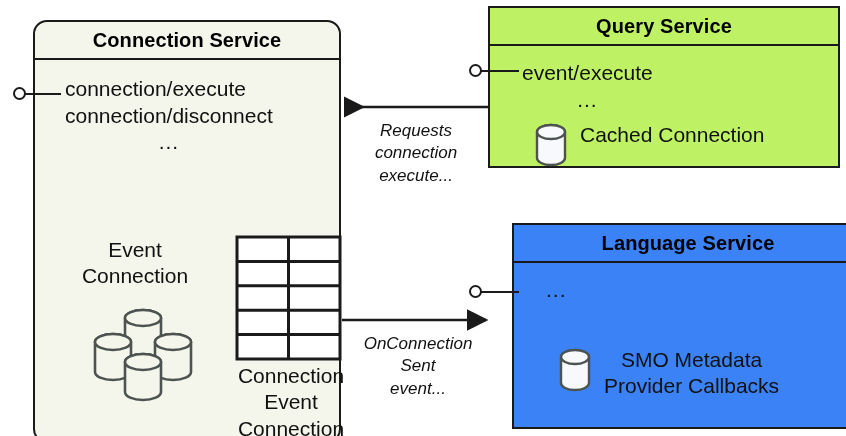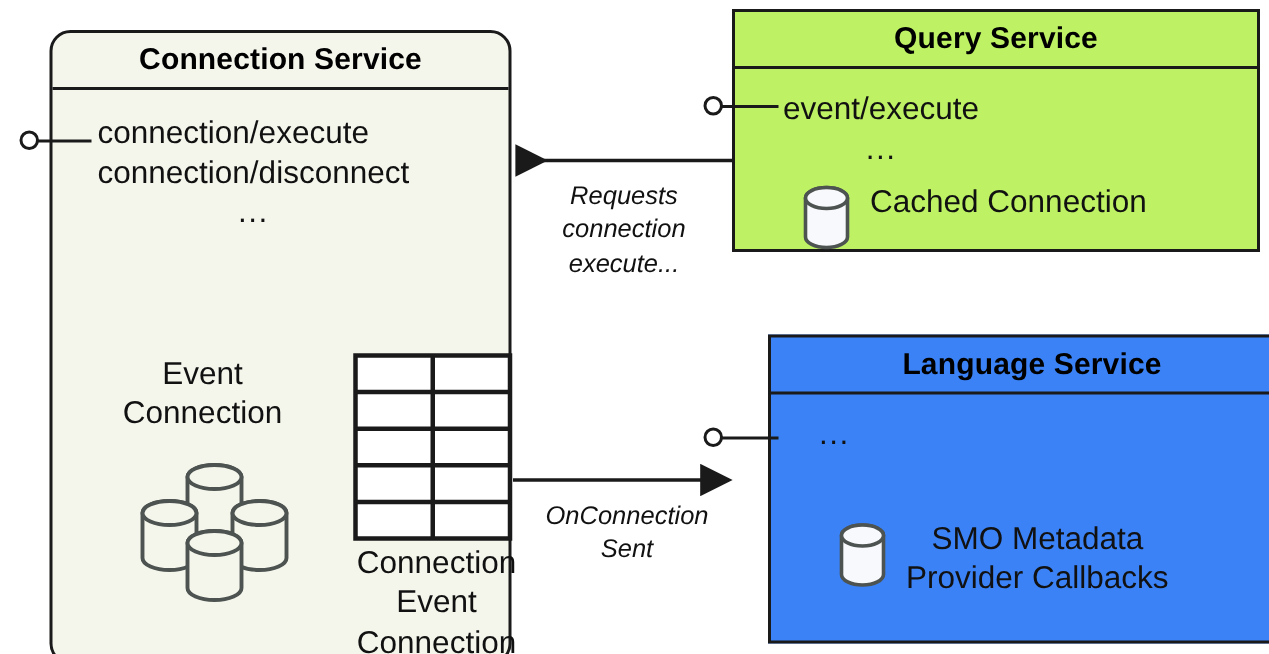--- a/index.html
+++ b/index.html
@@ -284,15 +284,16 @@
       <marker id="arrowhead-right" markerWidth="9" markerHeight="9" refX="8" refY="4.5" orient="auto">
         <path d="M0,0 L0,9 L9,4.5 z" fill="#1a1a1a"></path>
       </marker>
     </defs>
     <line x1="4" y1="9" x2="148" y2="9" stroke="#1a1a1a" stroke-width="2.4" marker-end="url(#arrowhead-right)"></line>
   </svg>
 
   <div class="arrow-label label-sent">
     <div>OnConnection</div>
     <div>Sent</div>
+    <div>event...</div>
   </div>
 
 </div>
 
 </body></html>

